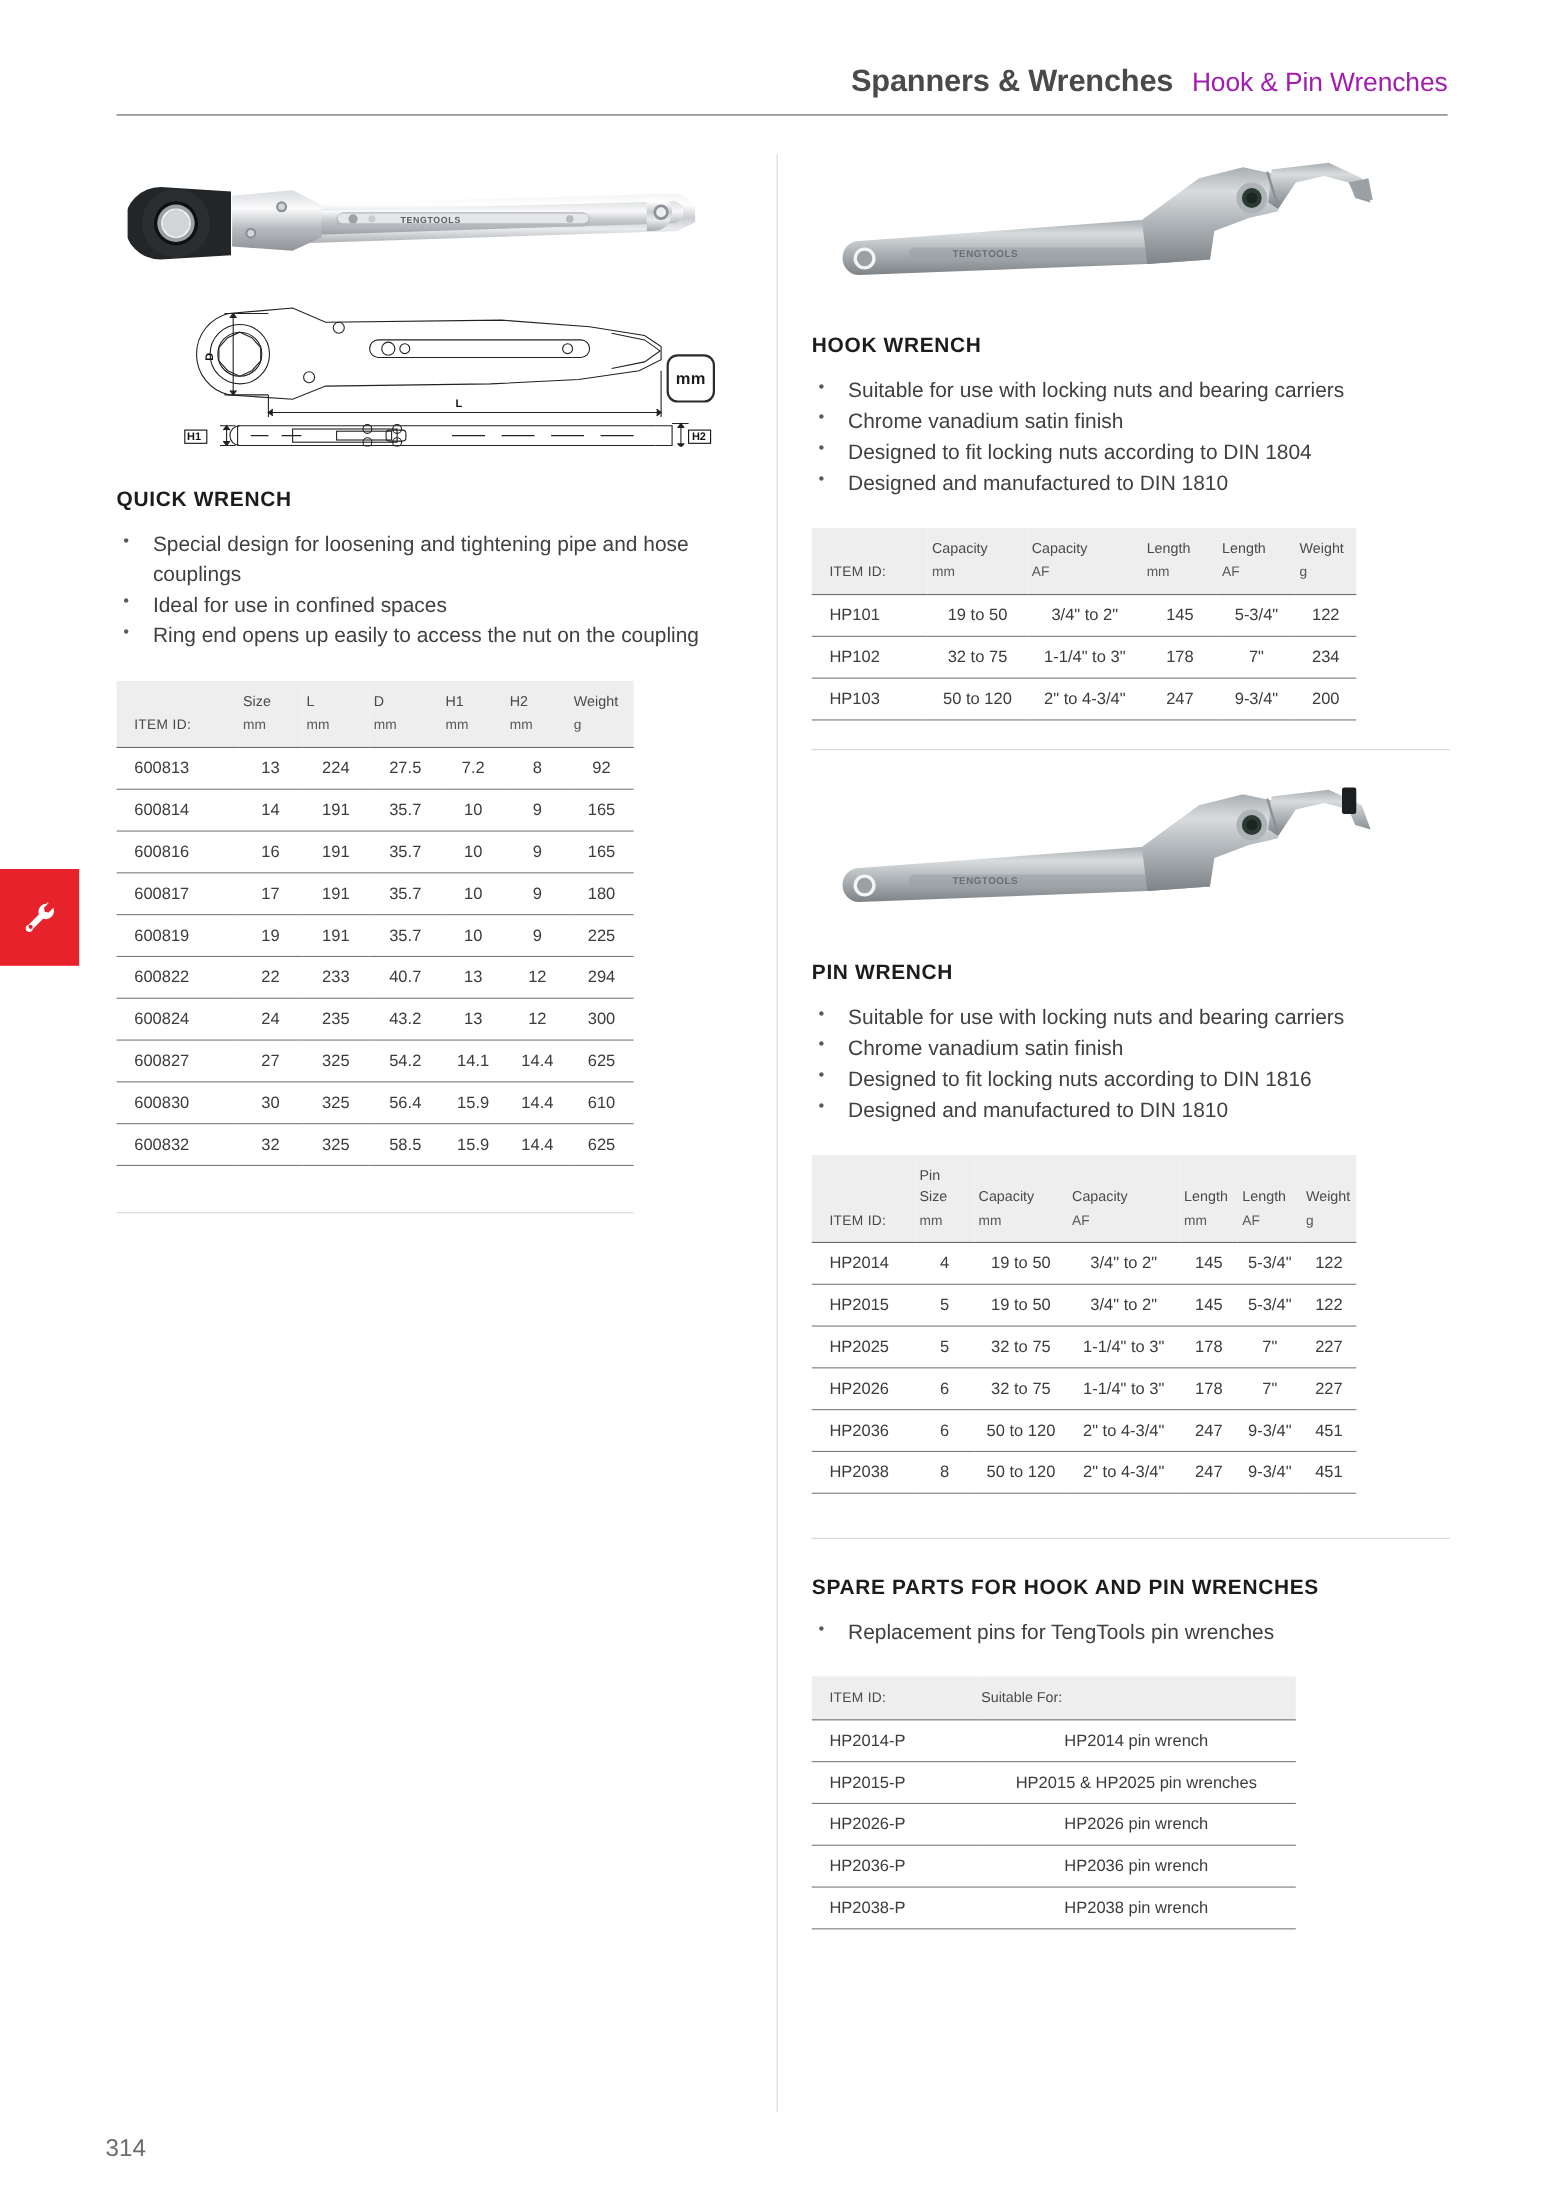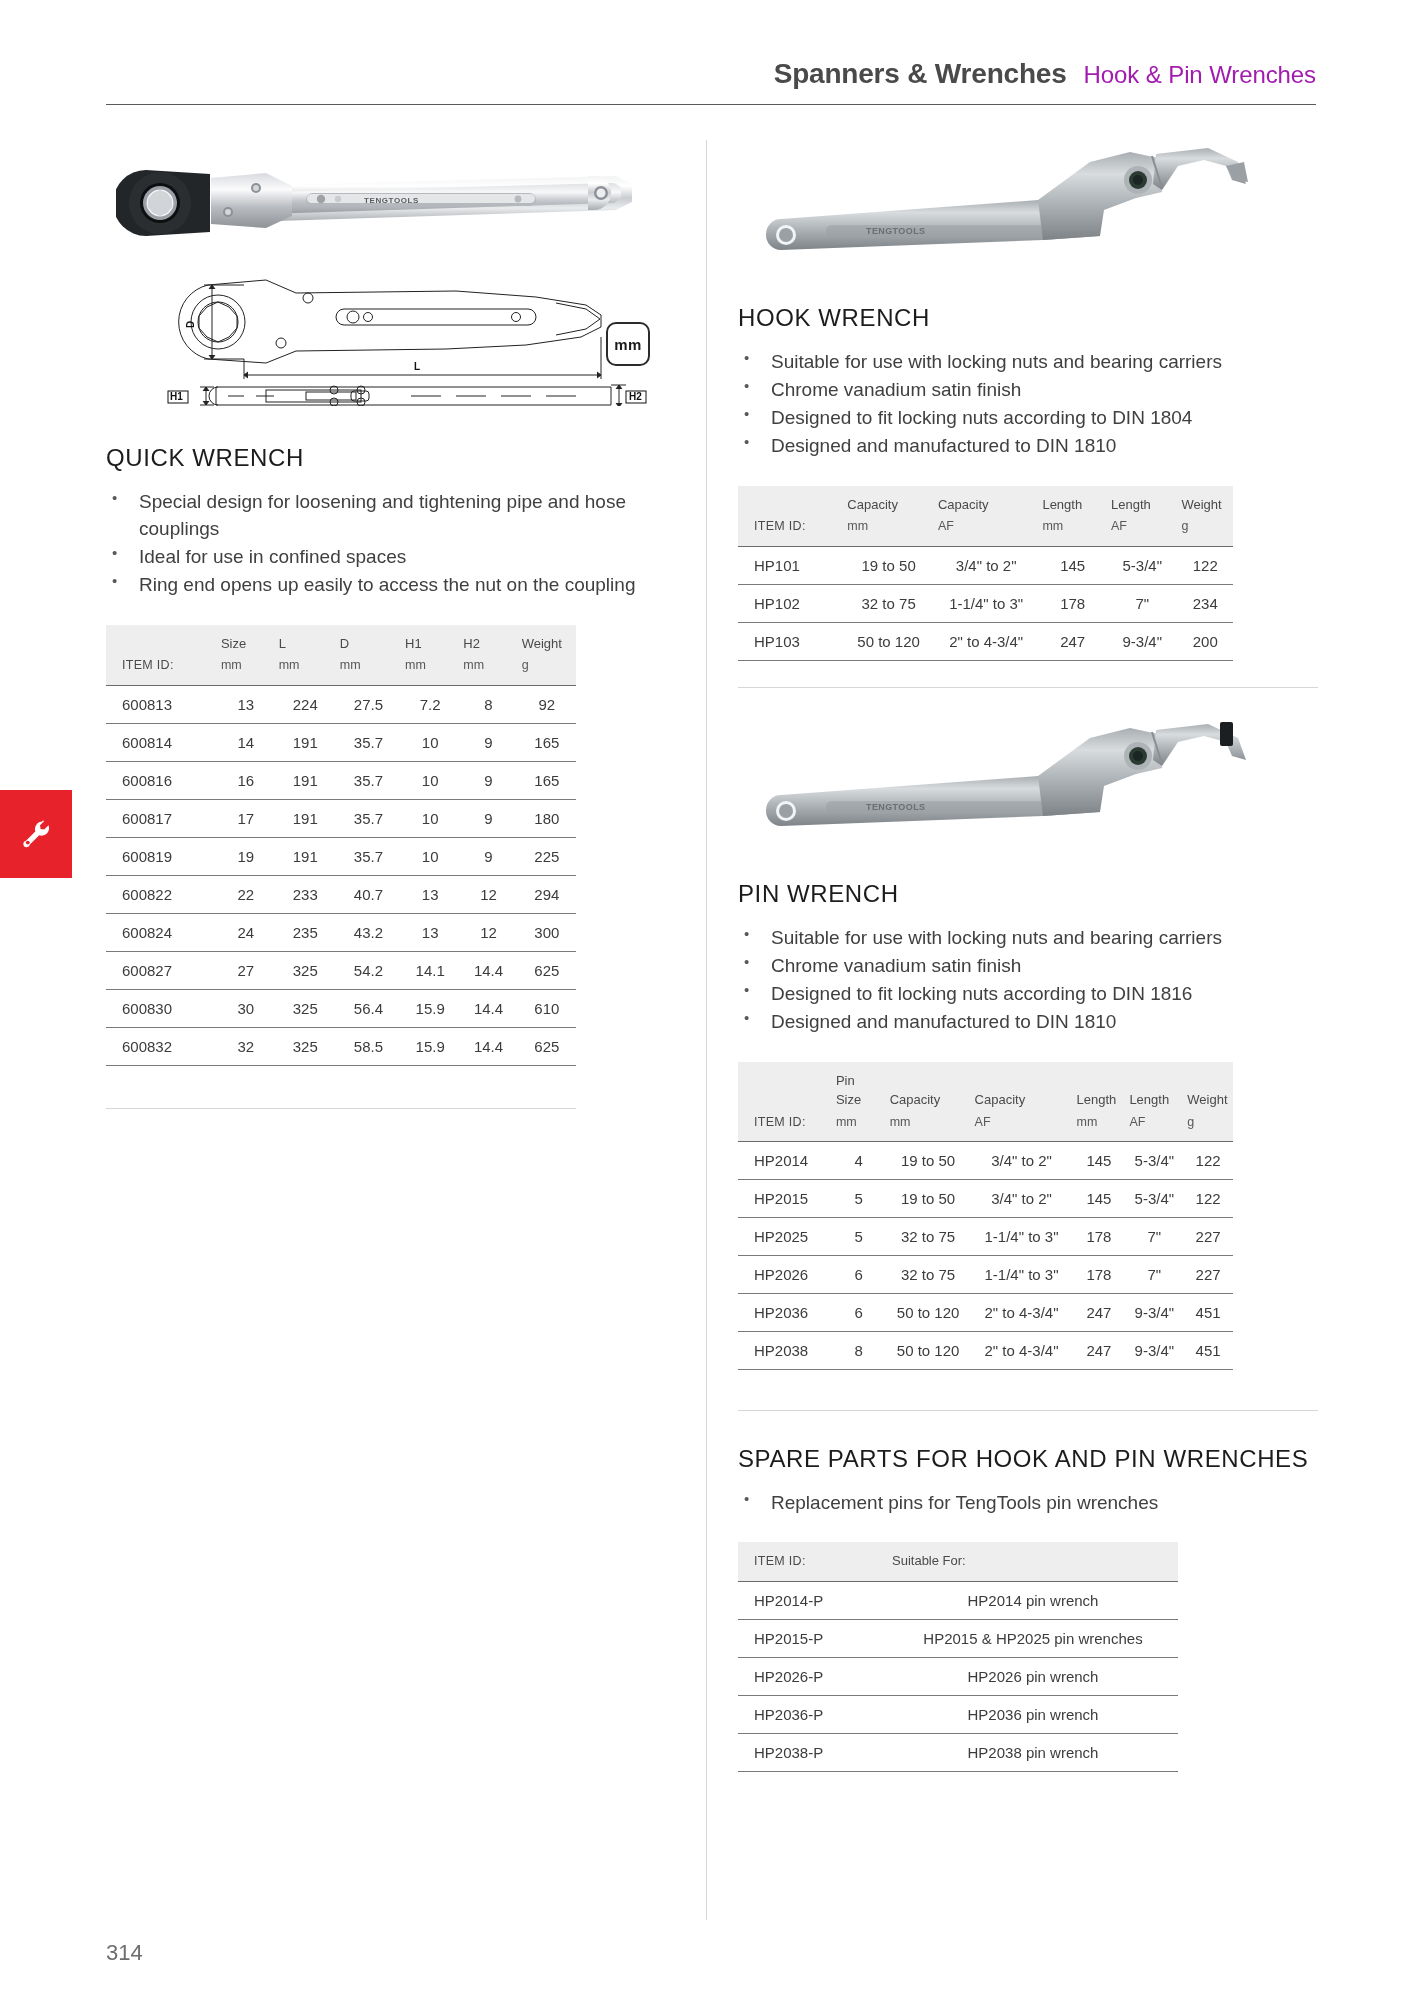--- a/index.html
+++ b/index.html
@@ -105,22 +105,22 @@
     display: flex;
     align-items: center;
     justify-content: center;
     font-size: 15px;
     font-weight: bold;
     color: #1c1c1c;
     letter-spacing: 0.4px;
   }
 
   .section-title {
-    font-size: 24px;
-    font-weight: normal;
+    font-size: 19px;
+    font-weight: bold;
     color: #1c1c1c;
     letter-spacing: 0.6px;
     margin: 0 0 16px 0;
   }
 
   ul.bullets {
     list-style: none;
     margin: 0 0 26px 0;
     padding: 0;
   }
@@ -243,21 +243,21 @@
   #pin-table col.c5 { width: 60px; }
   #pin-table col.c6 { width: 50px; }
 
   #spare-table { width: 440px; }
   #spare-table col.c0 { width: 150px; }
   #spare-table col.c1 { width: 290px; }
 
   
   .page-number {
     position: absolute;
-    left: 106px;
+    left: 96px;
     top: 1940px;
     font-size: 22px;
     color: #6d6d6d;
   }
 
   .photo-svg, .draw-svg { display: block; }
 </style>
 </head>
 <body>
 

